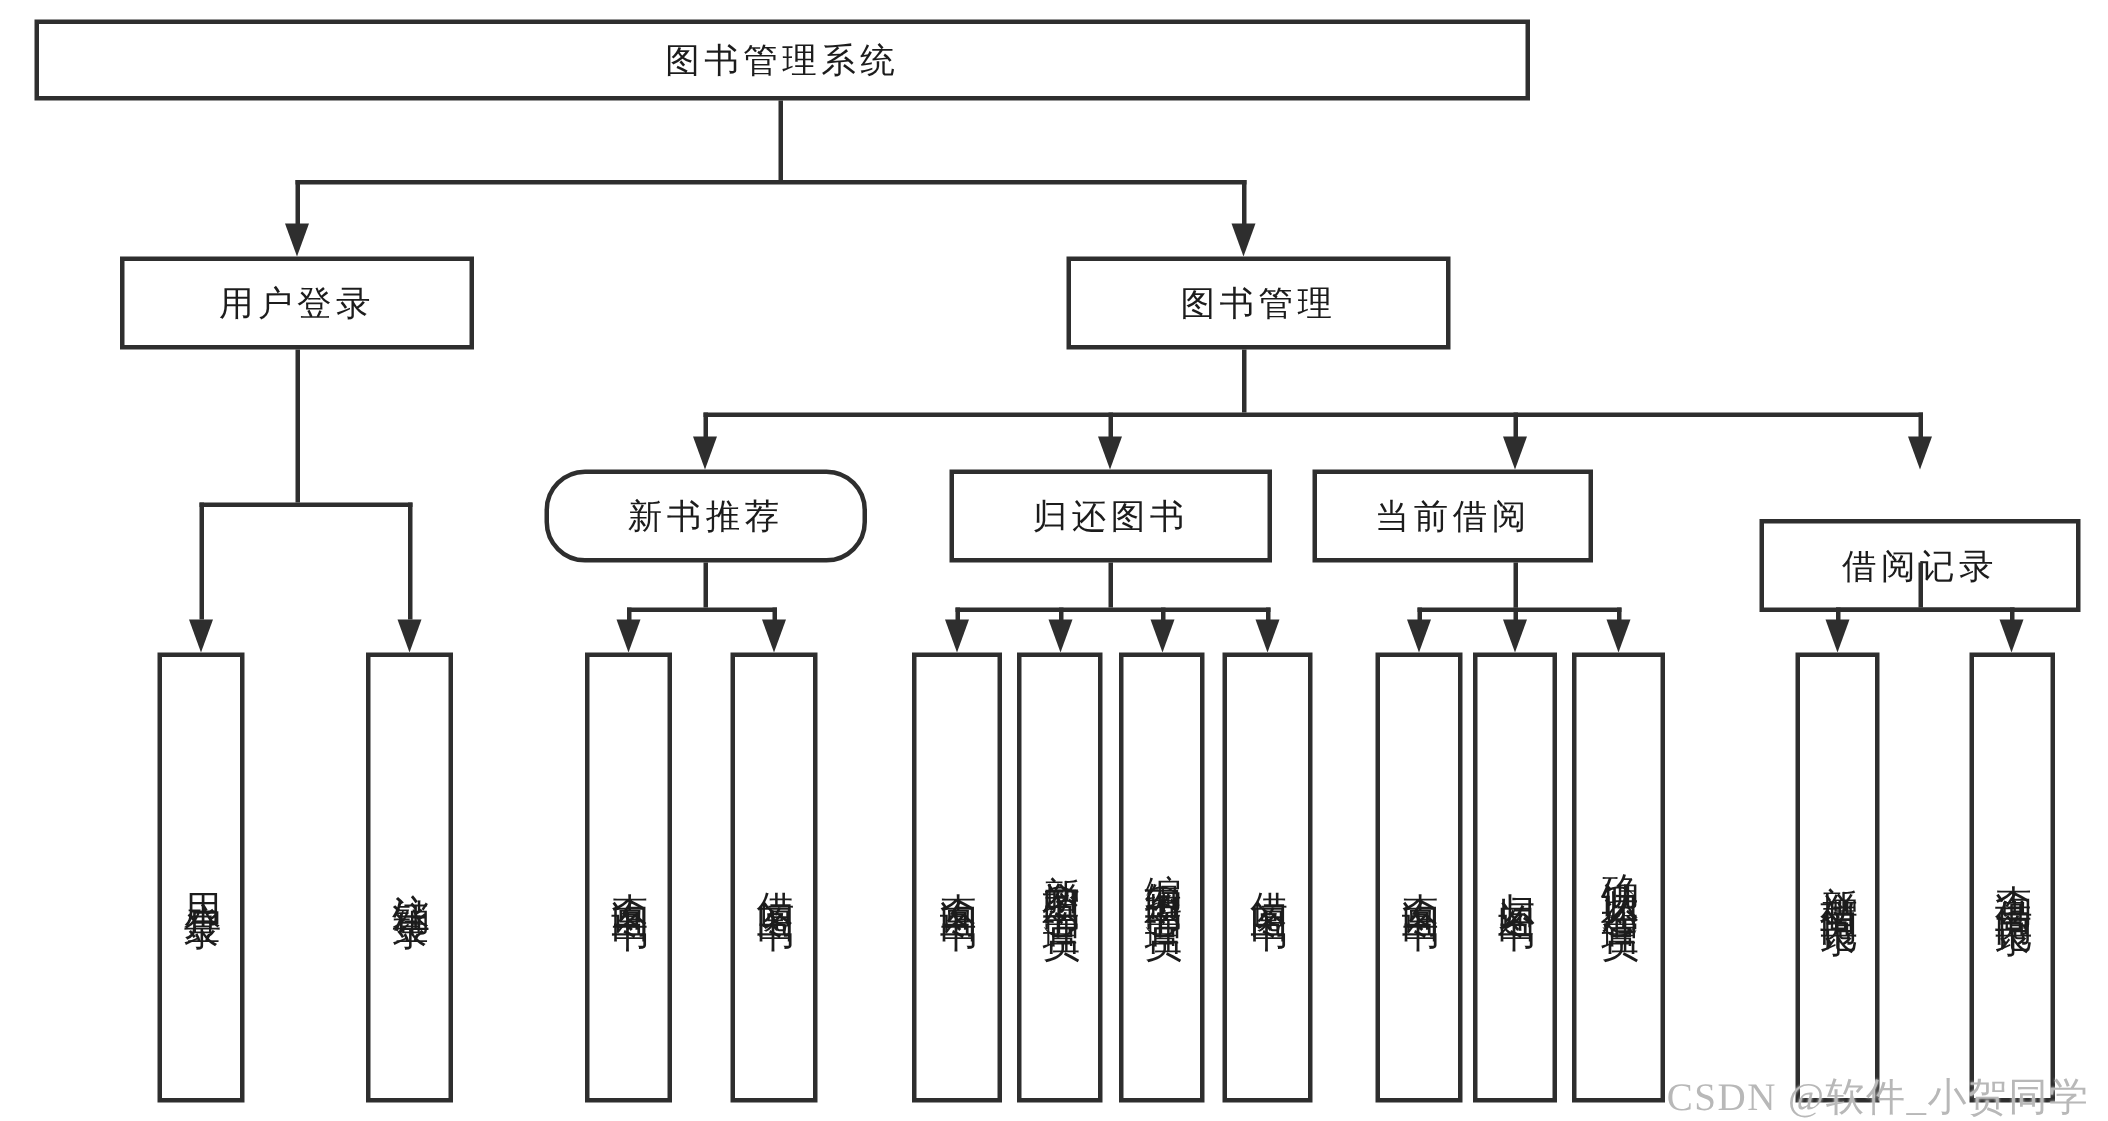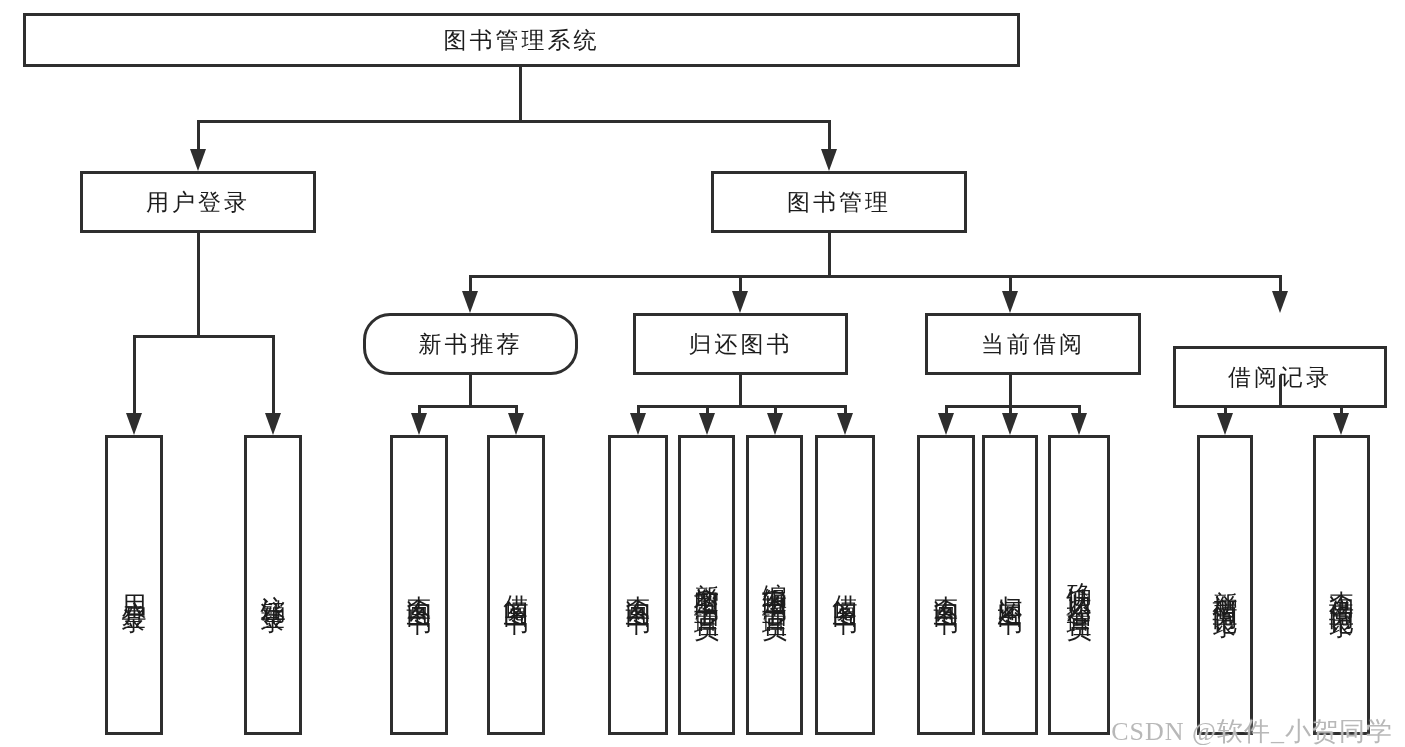--- a/index.html
+++ b/index.html
@@ -103,21 +103,21 @@
   <div class="arrow" style="left:1002px;top:291px;"></div>
   <div class="seg vseg" style="left:1278.5px;top:275px;height:18px;"></div>
   <div class="arrow" style="left:1272px;top:291px;"></div>
 
   <div class="box" style="left:363px;top:313px;width:215px;height:62px;border-radius:27px;">
     <span class="hlabel">新书推荐</span>
   </div>
   <div class="box" style="left:633px;top:313px;width:215px;height:62px;">
     <span class="hlabel">归还图书</span>
   </div>
-  <div class="box" style="left:925px;top:313px;width:216px;height:62px;text-align:center;">
+  <div class="box" style="left:875px;top:313px;width:187px;height:62px;text-align:center;">
     <span class="hlabel">当前借阅</span>
   </div>
   <div class="box" style="left:1173px;top:313px;width:214px;height:62px;margin-top:33px;">
     <span class="hlabel">借阅记录</span>
   </div>
 
   <div class="seg vseg" style="left:468.5px;top:375px;height:30px;"></div>
   <div class="seg hseg" style="left:417.5px;top:405px;width:100px;"></div>
   <div class="seg vseg" style="left:417.5px;top:405px;height:10px;"></div>
   <div class="arrow" style="left:411px;top:413px;"></div>

